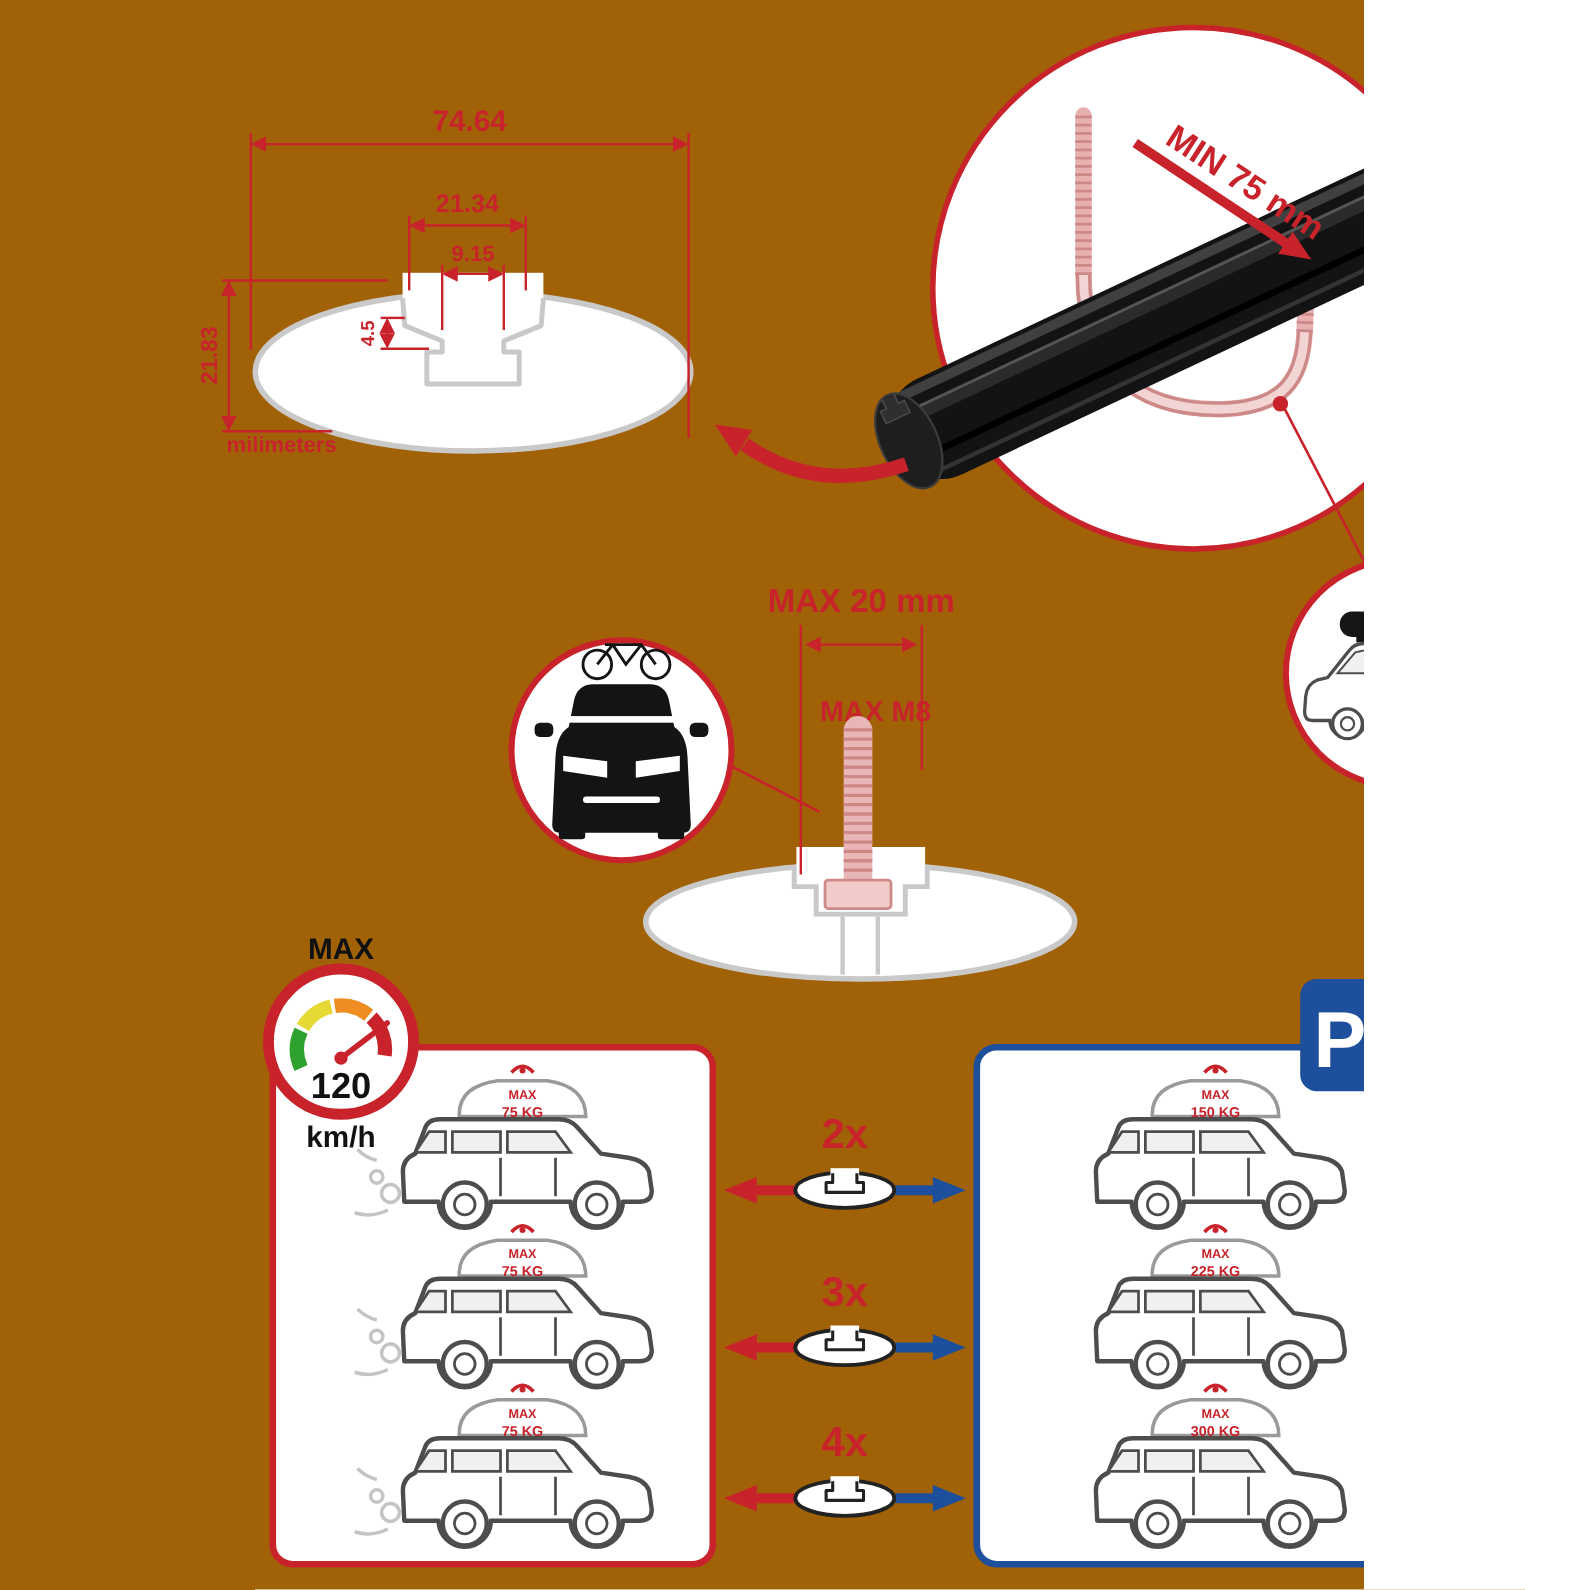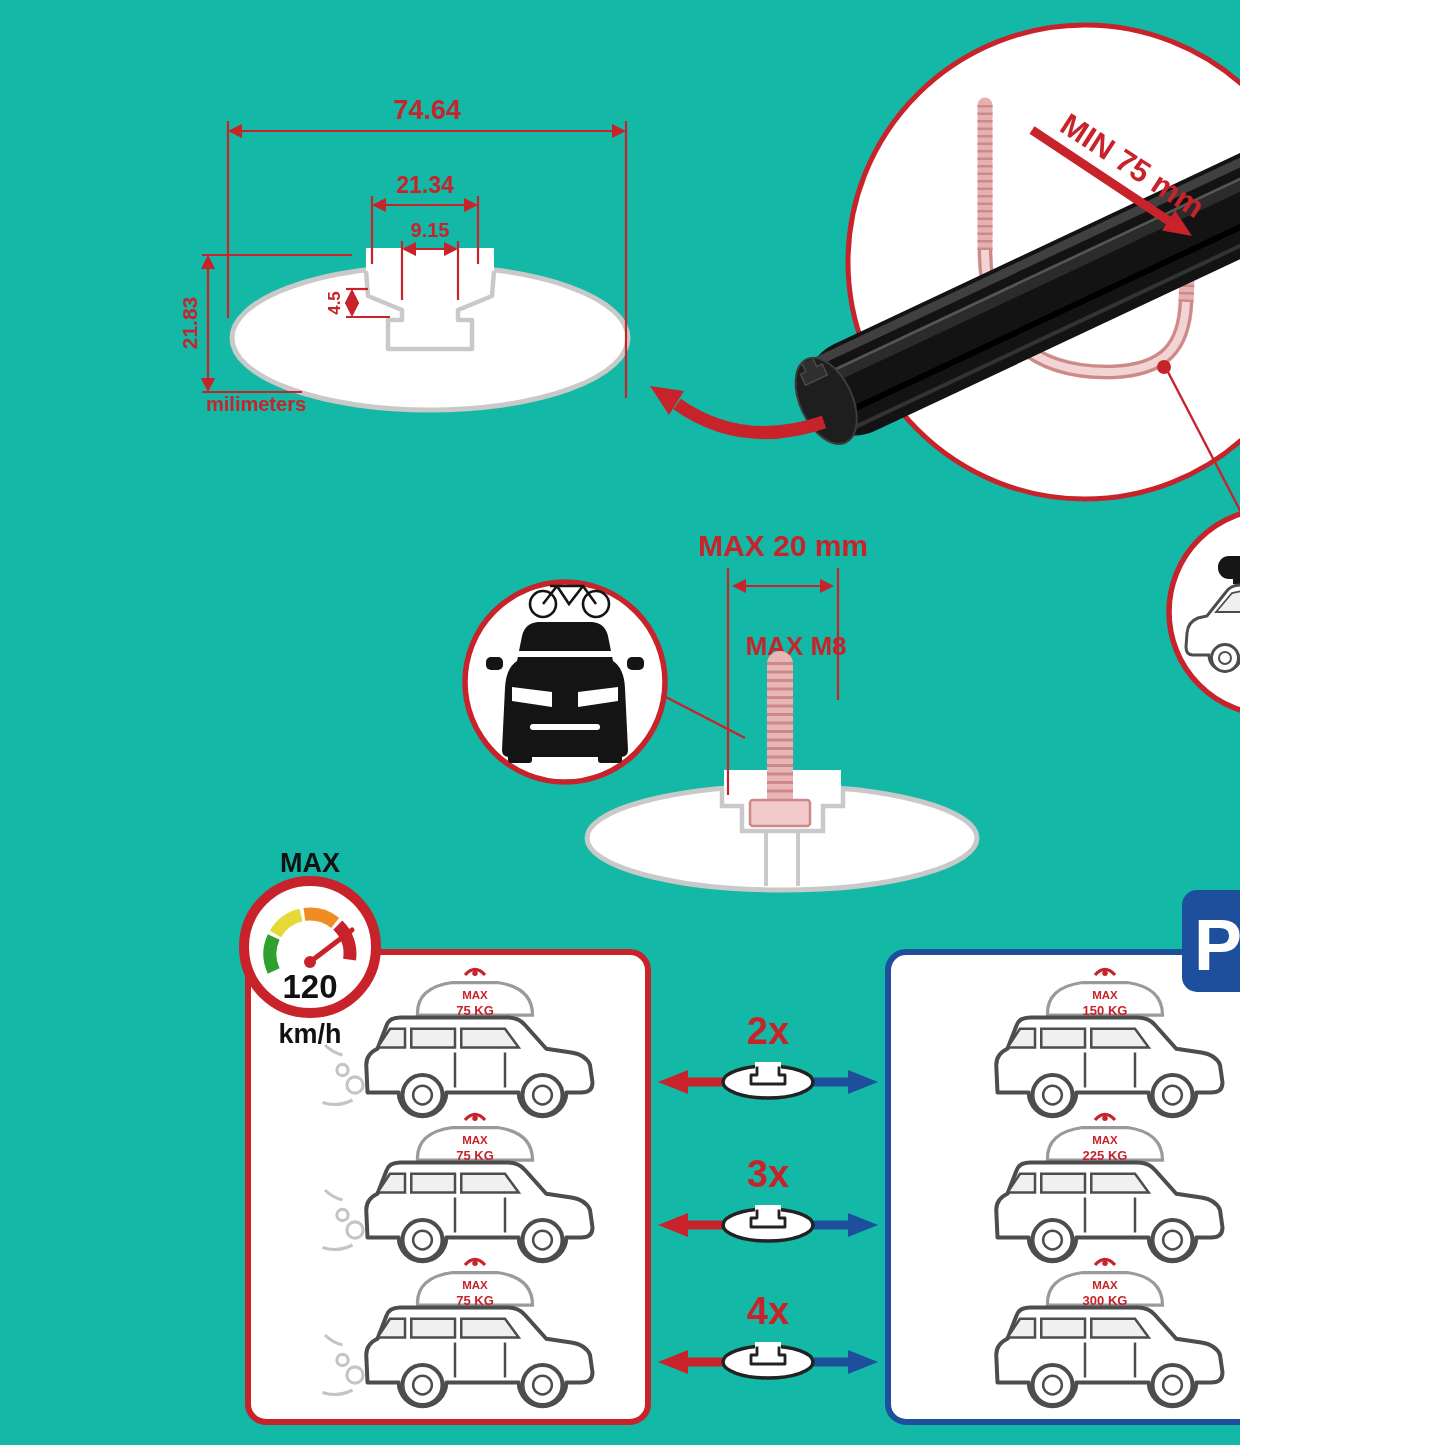--- a/index.html
+++ b/index.html
@@ -1,16 +1,16 @@
 <!DOCTYPE html>
 <html><head>
 <meta charset="utf-8">
 <style>
   html,body{margin:0;padding:0;background:#fff}
-  .stage{position:relative;width:1240px;height:1445px;background:#14b8a6;overflow:hidden;
+  .stage{position:relative;width:1240px;height:1445px;background:#a16207;overflow:hidden;
          font-family:"Liberation Sans","DejaVu Sans",sans-serif}
   svg text{font-family:"Liberation Sans","DejaVu Sans",sans-serif}
   .rt{fill:#c8232b;font-weight:bold}
   .bt{fill:#111;font-weight:bold}
   .wt{fill:#fff;font-weight:bold}
   .dim{stroke:#c8232b;stroke-width:2.2;fill:none}
   .bag{fill:#c8232b;font-weight:bold;text-anchor:middle}
   .mult{fill:#c8232b;font-weight:bold;text-anchor:middle}
 </style>
 </head>

